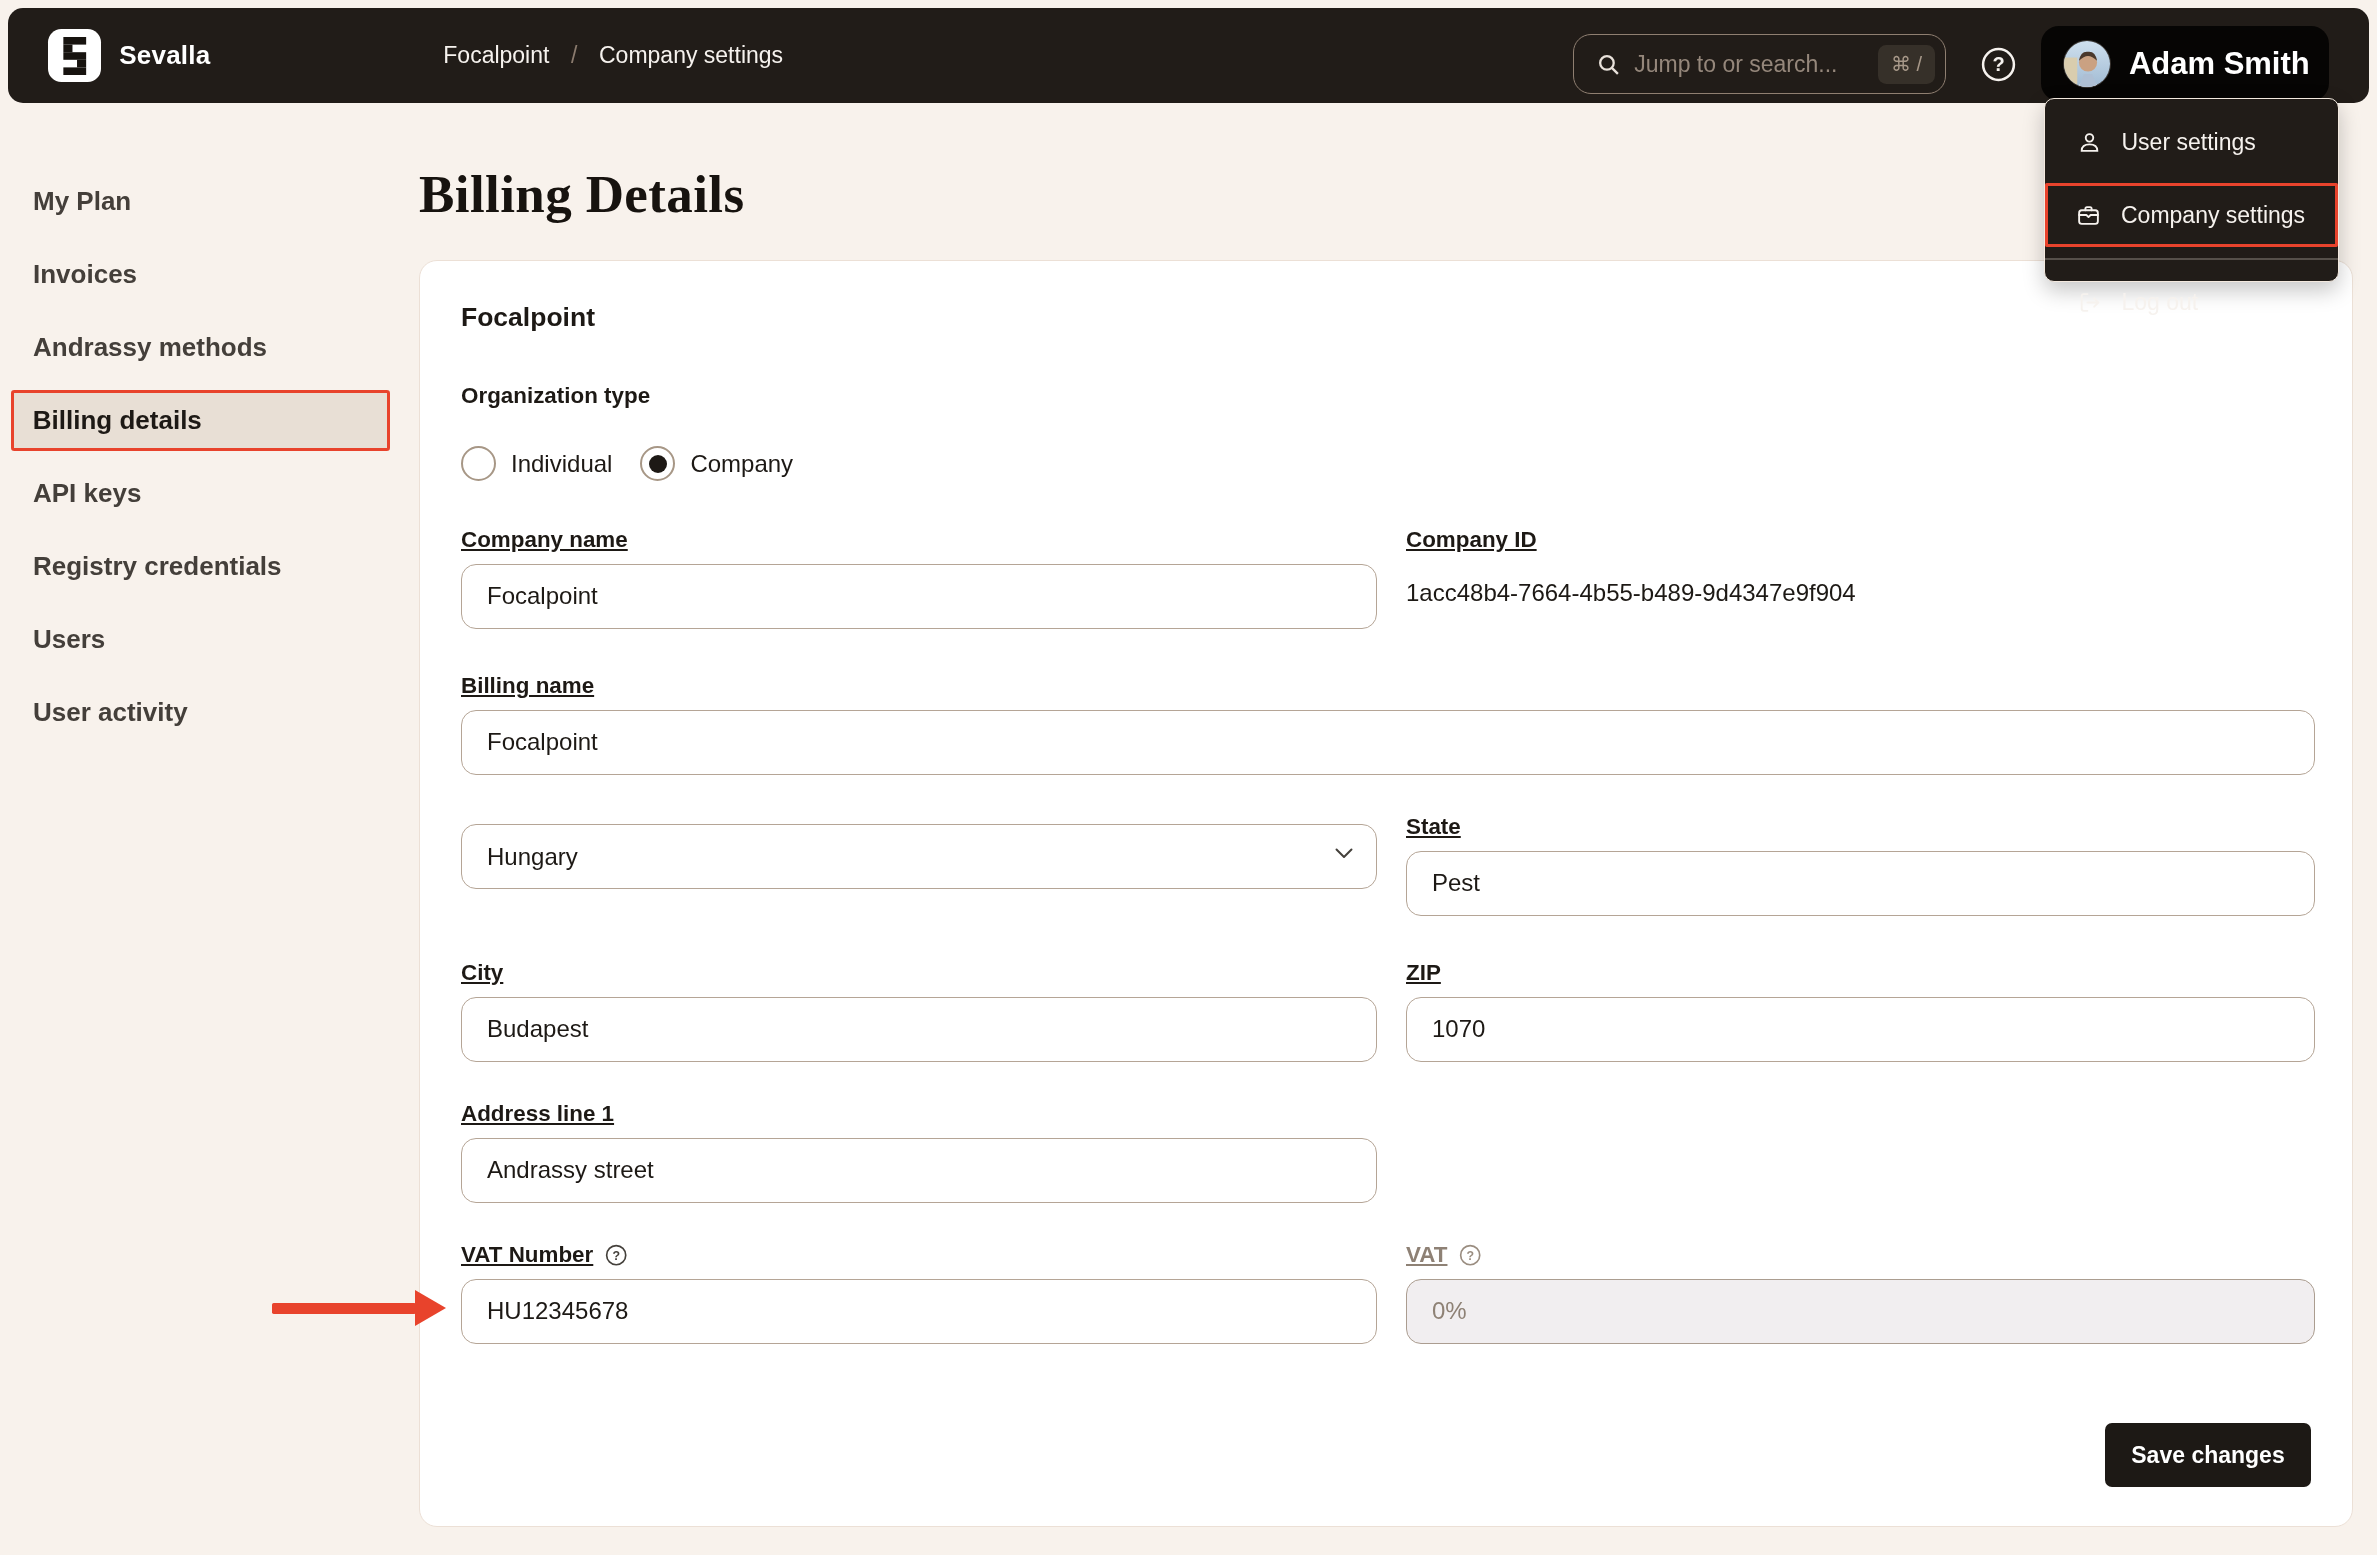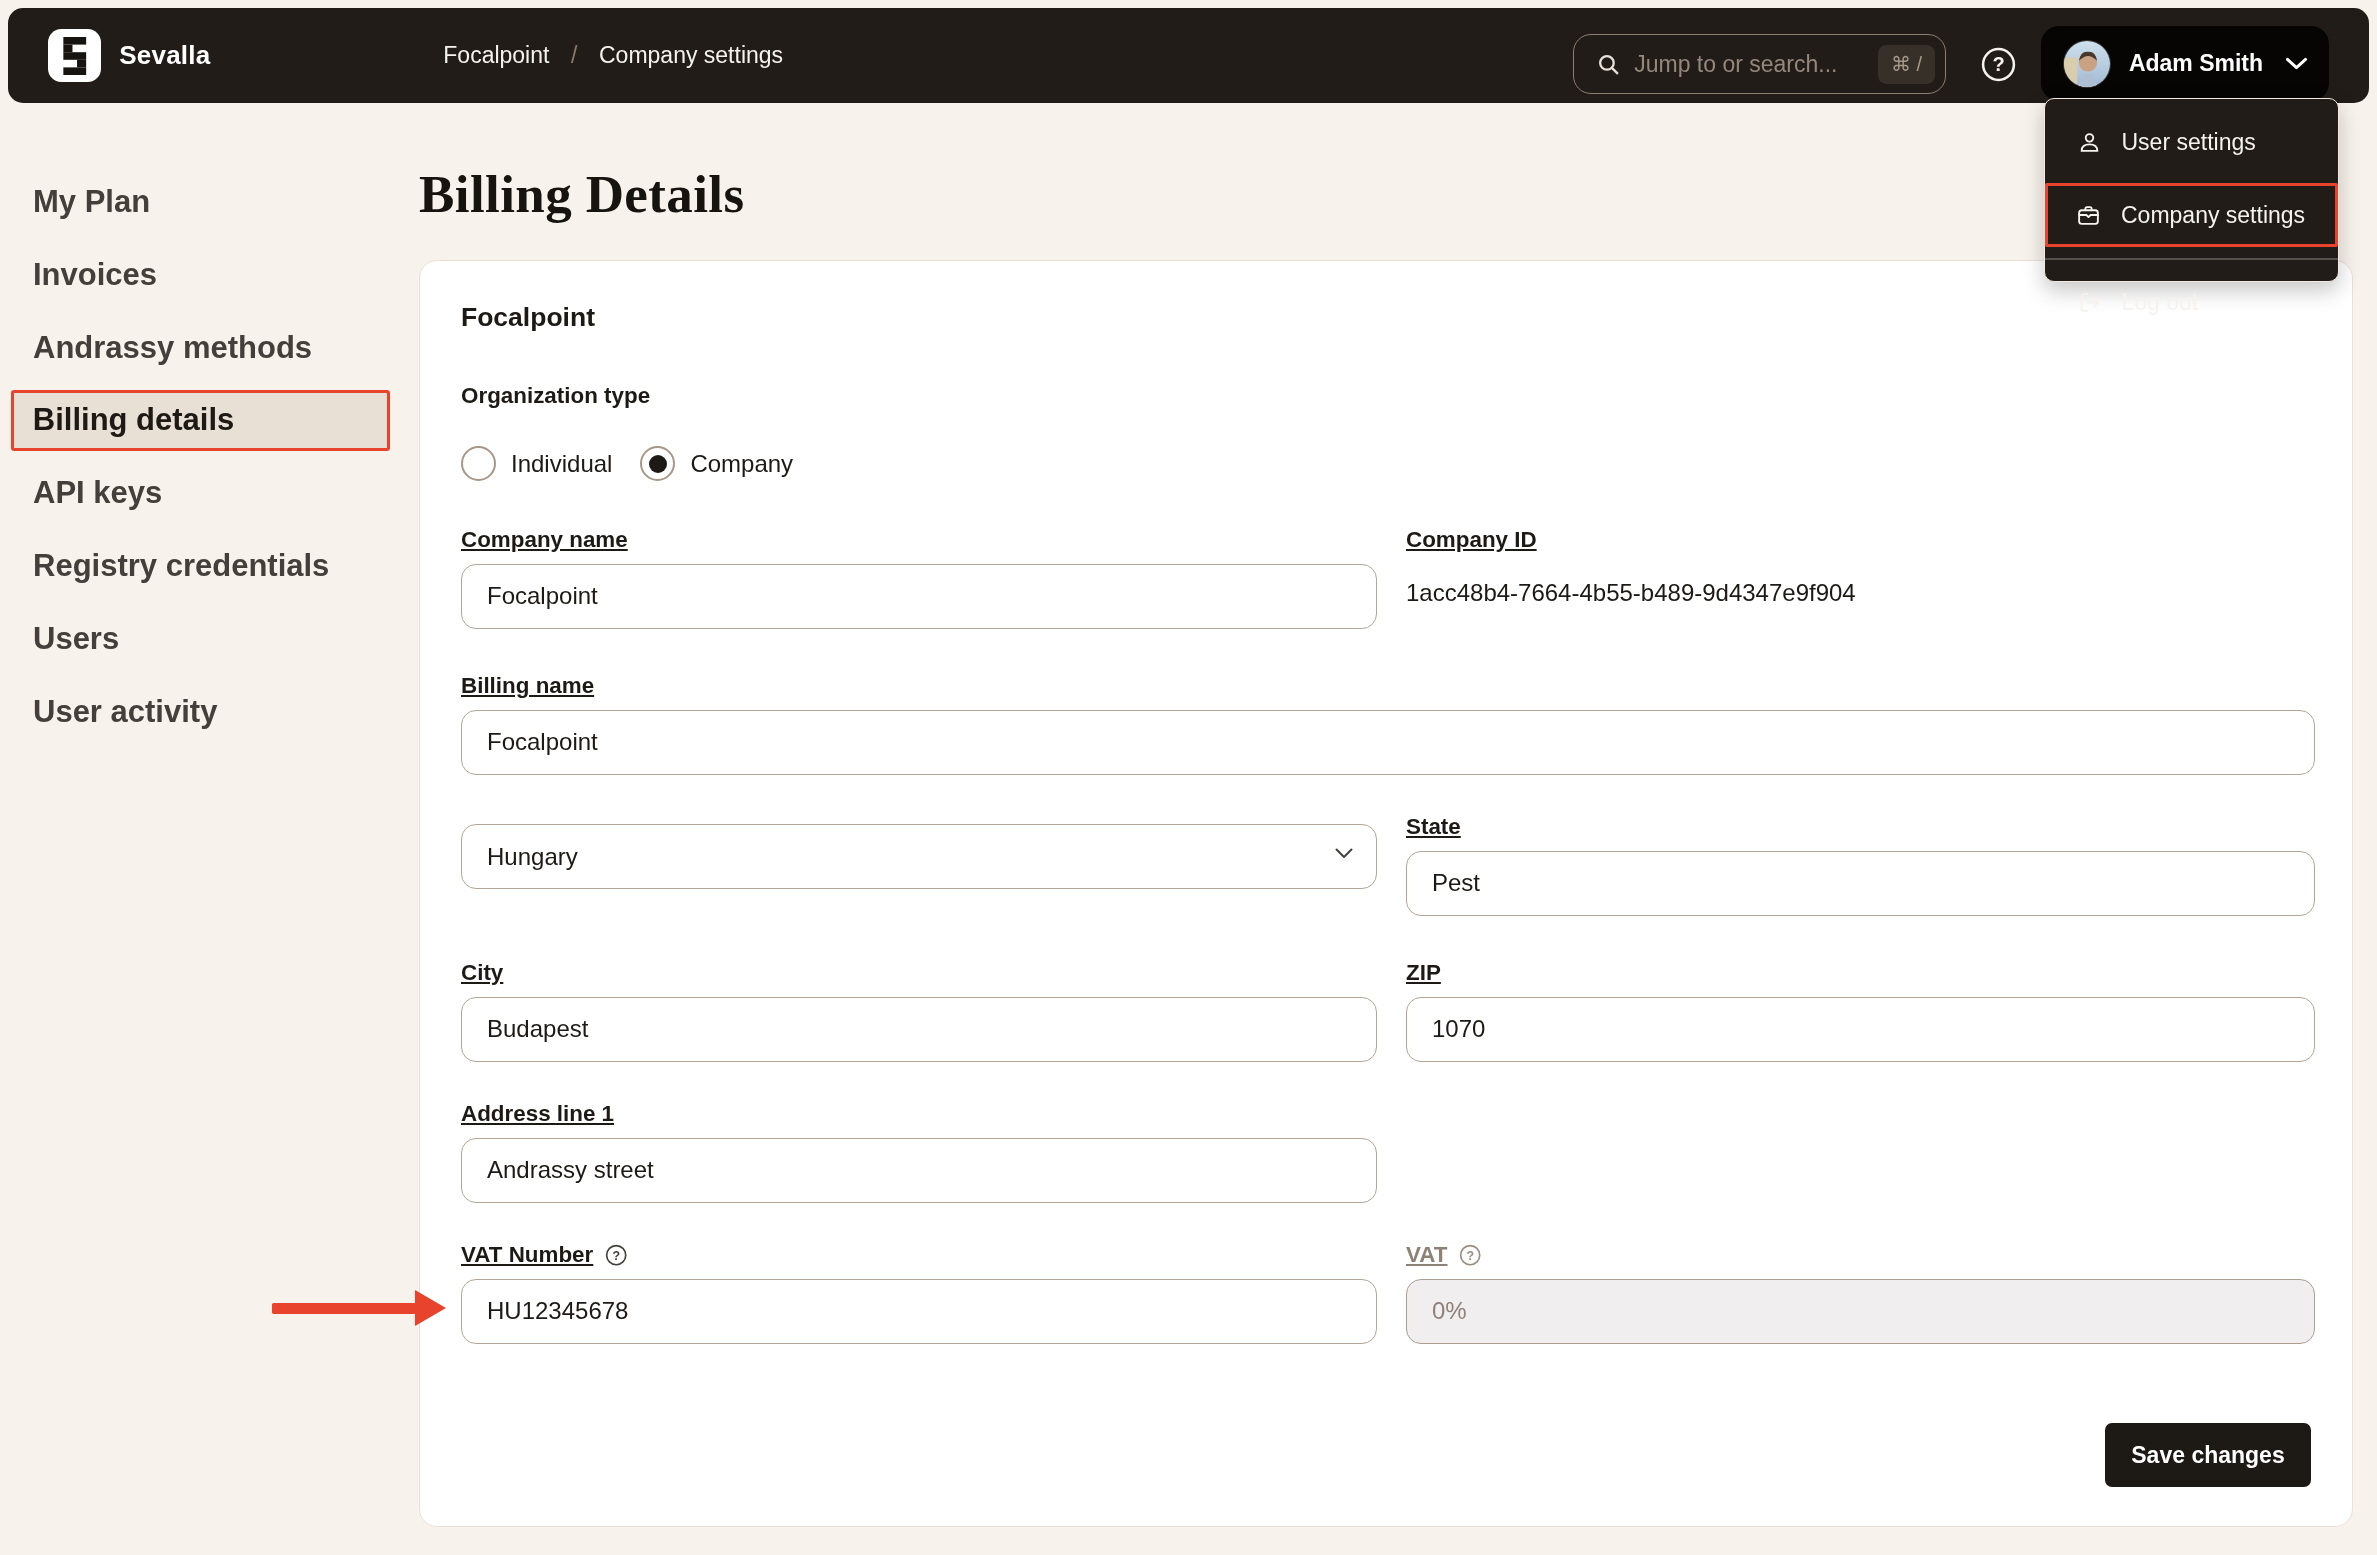--- a/index.html
+++ b/index.html
@@ -36,36 +36,36 @@
   .crumb-sep{color:#8b7b6e;margin:0 21.6px;font-weight:400;}
   .search{position:absolute;left:1565px;top:26px;width:373px;height:60px;border:1.7px solid #8f7f71;border-radius:18px;
     display:flex;align-items:center;padding:0 10px 0 21.6px;}
   .search .ph{color:var(--muted-light);font-size:23px;margin-left:13.3px;flex:1;white-space:nowrap;}
   .kbd-badge{background:var(--badge-bg);color:var(--badge-text);border-radius:8.3px;font-size:20px;
     padding:7.5px 13.3px;white-space:nowrap;}
   .help-btn{position:absolute;left:1973px;top:39px;width:35px;height:35px;}
   .user-btn{position:absolute;left:2033px;top:18px;width:288px;height:75px;background:var(--pill-bg);
     border-radius:18px;display:flex;align-items:center;padding:0 21.6px;}
   .avatar{width:48px;height:48px;border-radius:50%;overflow:hidden;flex:0 0 auto;border:0.8px solid #3a3531;}
-  .user-name{color:#fff;font-size:23px;font-weight:700;margin-left:18px;white-space:nowrap;}
+  .user-name{color:#fff;font-size:31px;font-weight:700;margin-left:18px;white-space:nowrap;}
   .user-chevron{margin-left:auto;}
 
   
   .menu{position:absolute;left:2044px;top:98px;width:295px;height:184px;background:var(--header-bg);
     border:1.7px solid #f3e9df;border-radius:10px;z-index:9;box-shadow:0 8.3px 21.6px rgba(0,0,0,.22);}
   .menu-item{display:flex;align-items:center;height:70px;padding-left:31.5px;color:var(--text-light);
     font-size:23px;font-weight:500;}
   .menu-item .mi-icon{width:25px;height:25px;margin-right:20px;flex:0 0 auto;}
   .menu-item.first{margin-top:8.3px;}
   .menu-item.highlighted{margin-top:5.8px;height:64px;border:3.3px solid var(--red);border-radius:1.7px;padding-left:28px;}
   .menu-divider{height:1.7px;background:var(--divider);margin:10.8px 0 8.3px 0;}
 
   
   .sidebar{position:absolute;left:0;top:165px;width:396px;}
-  .side-item{display:flex;align-items:center;height:73px;padding-left:33px;font-size:31px;font-weight:600;
+  .side-item{display:flex;align-items:center;height:73px;padding-left:33px;font-size:26px;font-weight:600;
     color:var(--sidebar-text);cursor:default;}
   .side-item.active{height:61px;width:379px;margin:5.8px 0 5.8px 10.8px;padding-left:19px;background:var(--active-bg);
     border:3.3px solid var(--red);border-radius:3.3px;color:var(--ink);font-weight:700;}
 
   
   .page-title{position:absolute;left:419px;top:159px;font-family:"Liberation Serif","DejaVu Serif",serif;
     font-weight:600;font-size:53px;line-height:70px;color:#17130f;letter-spacing:0.4px;}
   .card{position:absolute;left:419px;top:260px;width:1934px;height:1267px;background:#fff;
     border:1.7px solid var(--card-border);border-radius:18px;}
   .card-heading{position:absolute;left:41px;top:41px;font-size:26.5px;font-weight:700;color:var(--ink);}

